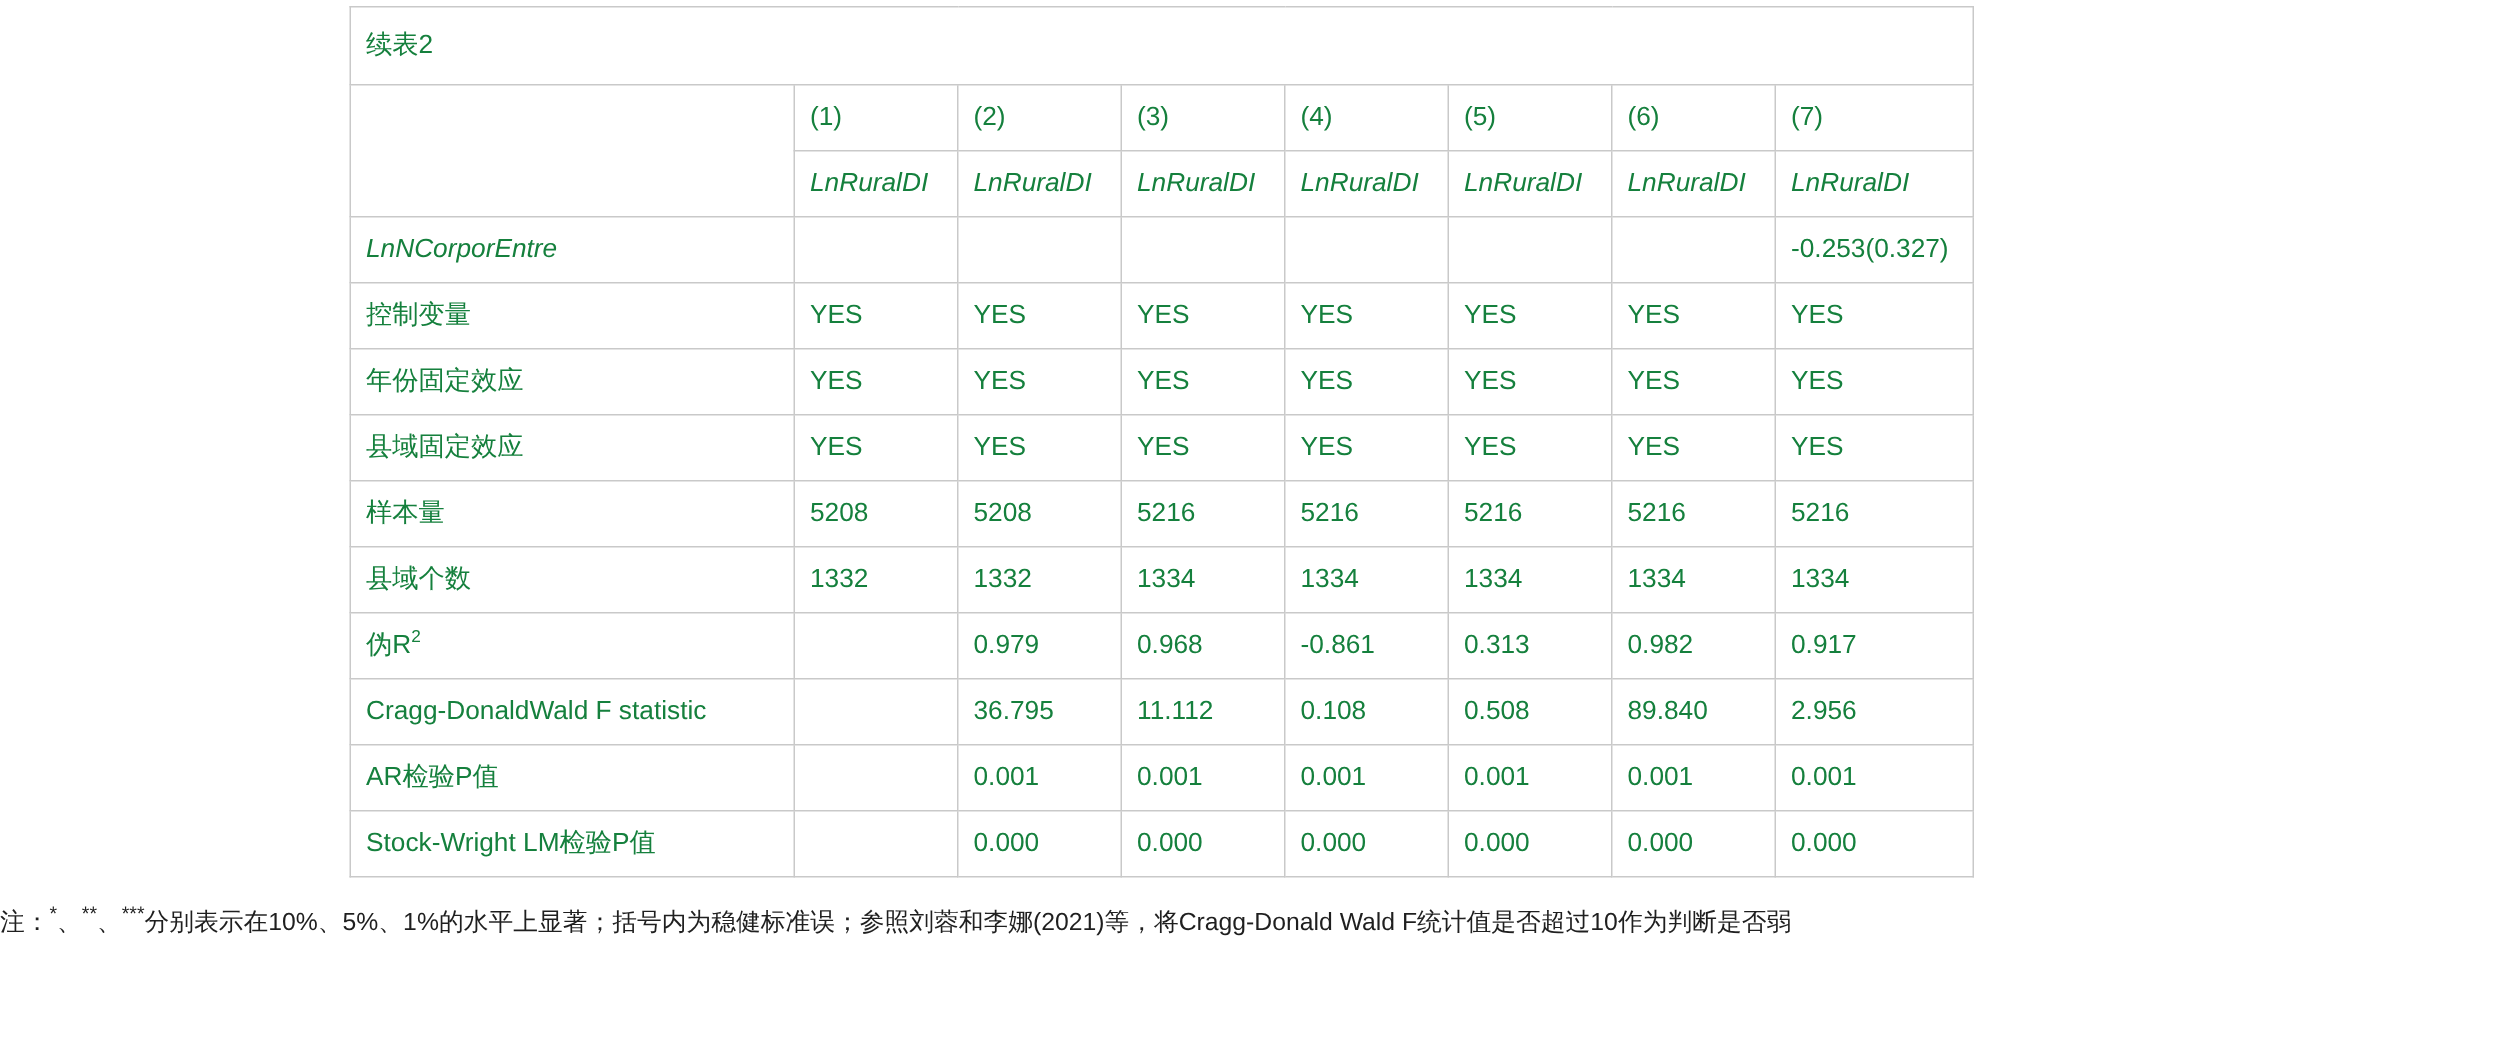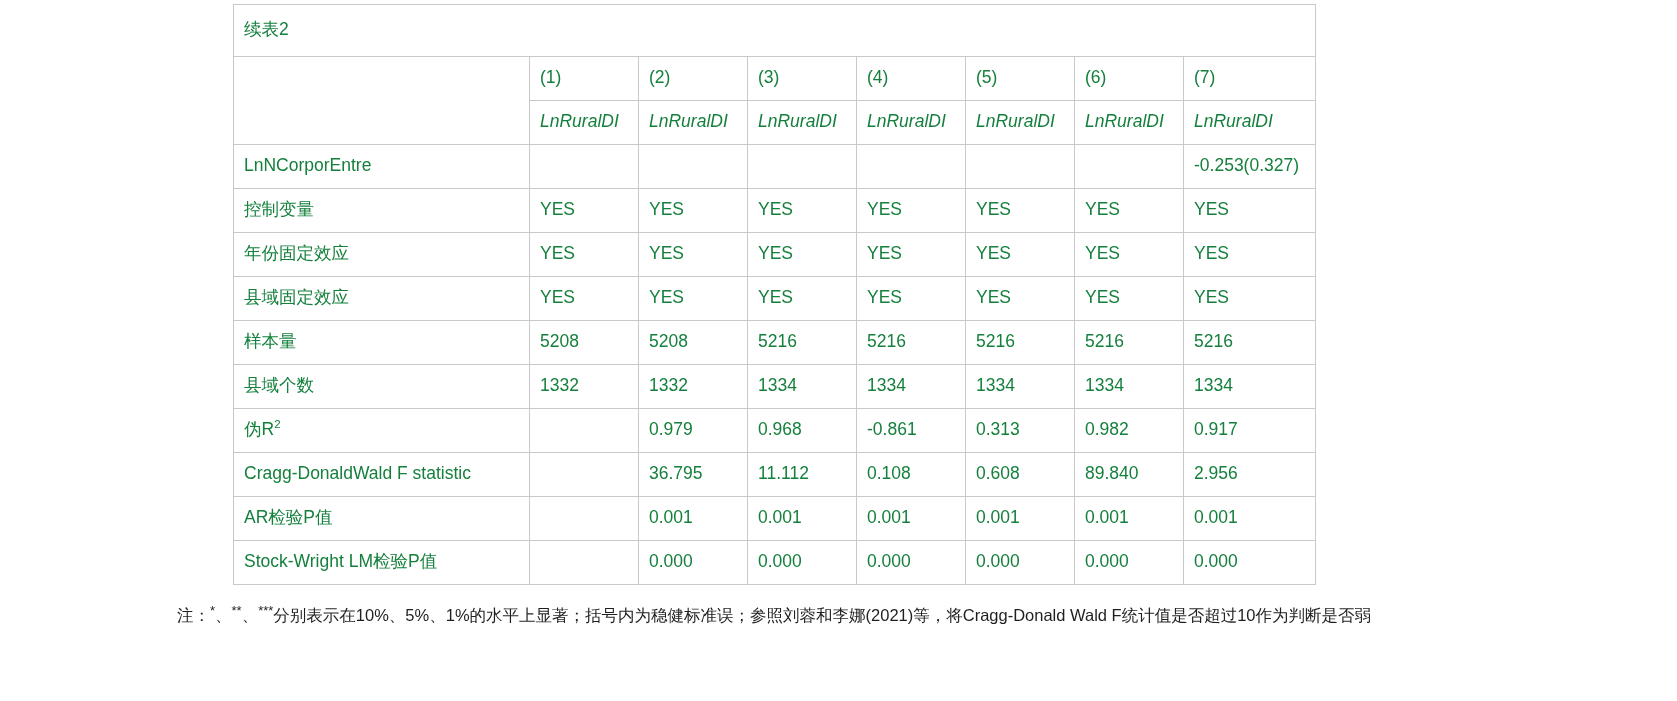--- a/index.html
+++ b/index.html
@@ -56,32 +56,32 @@
   .caption-cell {
     height: 30px;
   }
   .num-row td {
     height: 22px;
   }
   .italic {
     font-style: italic;
   }
   .var-name {
+    font-style: italic;
   }
   sup.r2 {
     font-size: 11.5px;
     vertical-align: super;
     line-height: 0;
   }
   .note {
     position: absolute;
     left: 0;
     top: 600px;
     width: 1548px;
-    text-align: center;
     font-size: 16.5px;
     color: #1f1f1f;
     line-height: 1.85;
   }
   .note .line {
     display: block;
   }
   .note sup {
     font-size: 13px;
     vertical-align: super;
@@ -205,21 +205,21 @@
           <td>0.982</td>
           <td>0.917</td>
         </tr>
 
         <tr class="num-row">
           <td>Cragg-DonaldWald F statistic</td>
           <td></td>
           <td>36.795</td>
           <td>11.112</td>
           <td>0.108</td>
-          <td>0.608</td>
+          <td>0.508</td>
           <td>89.840</td>
           <td>2.956</td>
         </tr>
 
         <tr class="num-row">
           <td>AR检验P值</td>
           <td></td>
           <td>0.001</td>
           <td>0.001</td>
           <td>0.001</td>

